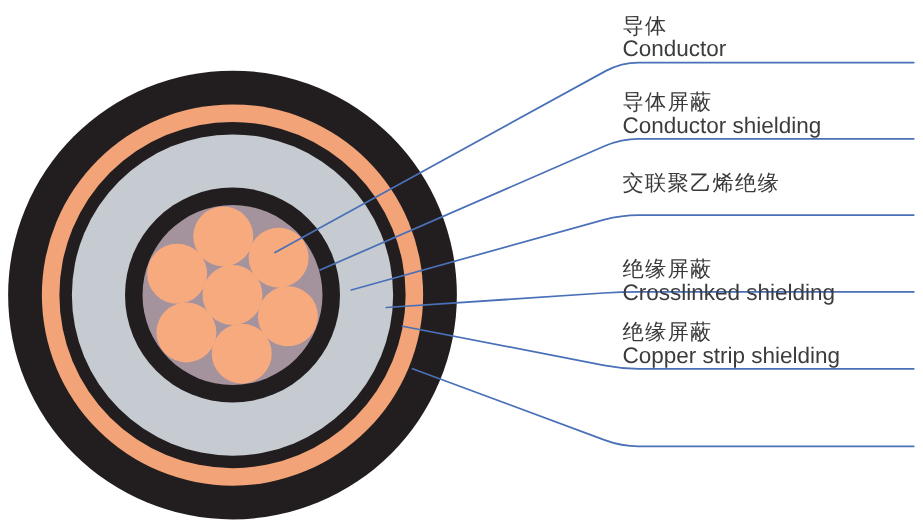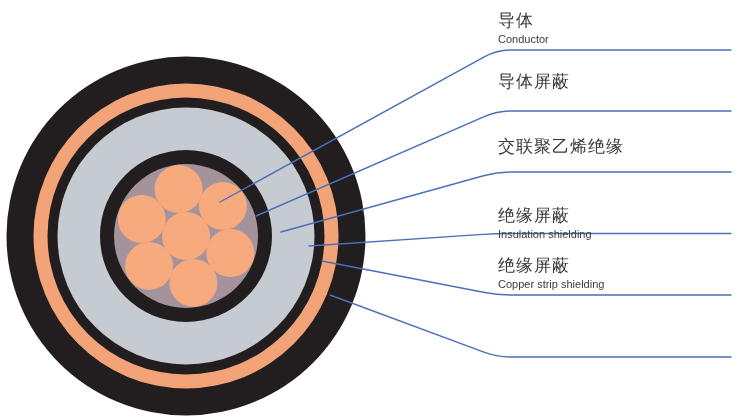--- a/index.html
+++ b/index.html
@@ -17,21 +17,21 @@
     width:238px;
     color:#3a3a3c;
   }
   .callout .zh{
     font-size:17px;
     line-height:21px;
     letter-spacing:1px;
     color:#39393b;
   }
   .callout .en{
-    font-size:11px;
+    font-size:18px;
     line-height:17px;
     color:#3c3c3e;
   }
 </style>
 </head>
 <body>
 
 <div class="canvas">
   <svg id="diagram-svg" width="738" height="418" viewBox="0 0 738 418">
       <circle cx="186" cy="236" r="179.5" fill="#221e1f"></circle>
@@ -54,27 +54,28 @@
       <path d="M 731 295 L 511 295 Q 497 295 483.3 292.3 L 322 261" fill="none" stroke="#4a70b8" stroke-width="1.4" stroke-linecap="round"></path>
       <path d="M 731 357 L 511 357 Q 497 357 483.9 352.1 L 330 295" fill="none" stroke="#4a70b8" stroke-width="1.4" stroke-linecap="round"></path>
     </svg>
   <div id="labels">
       <div class="callout" style="top: 10px;">
         <div class="zh">导体</div>
         <div class="en">Conductor</div>
       </div>
       <div class="callout" style="top: 71px;">
         <div class="zh">导体屏蔽</div>
+        <div class="en">Conductor shielding</div>
       </div>
       <div class="callout" style="top: 136px;">
         <div class="zh">交联聚乙烯绝缘</div>
       </div>
       <div class="callout" style="top: 205px;">
         <div class="zh">绝缘屏蔽</div>
-        <div class="en">Insulation shielding</div>
+        <div class="en">Crosslinked shielding</div>
       </div>
       <div class="callout" style="top: 255px;">
         <div class="zh">绝缘屏蔽</div>
         <div class="en">Copper strip shielding</div>
       </div>
       <div class="callout" style="top: 317px;">
       </div>
     </div>
 </div>
 

